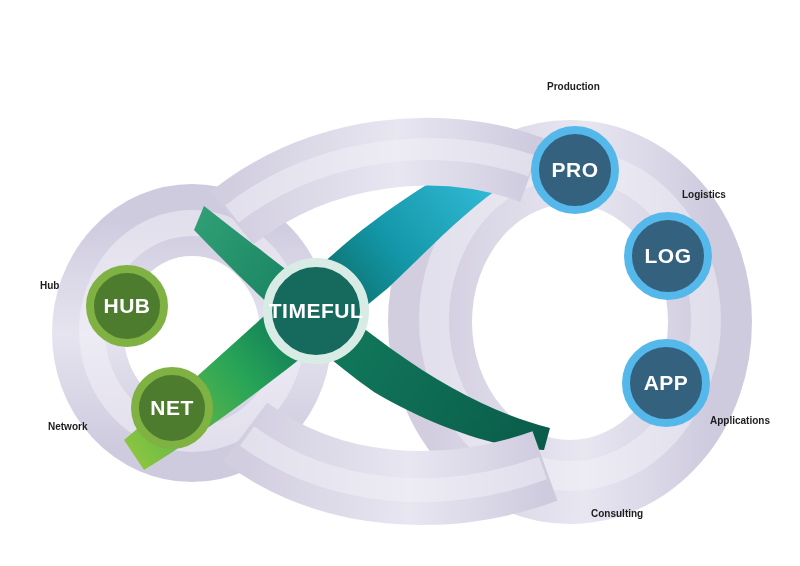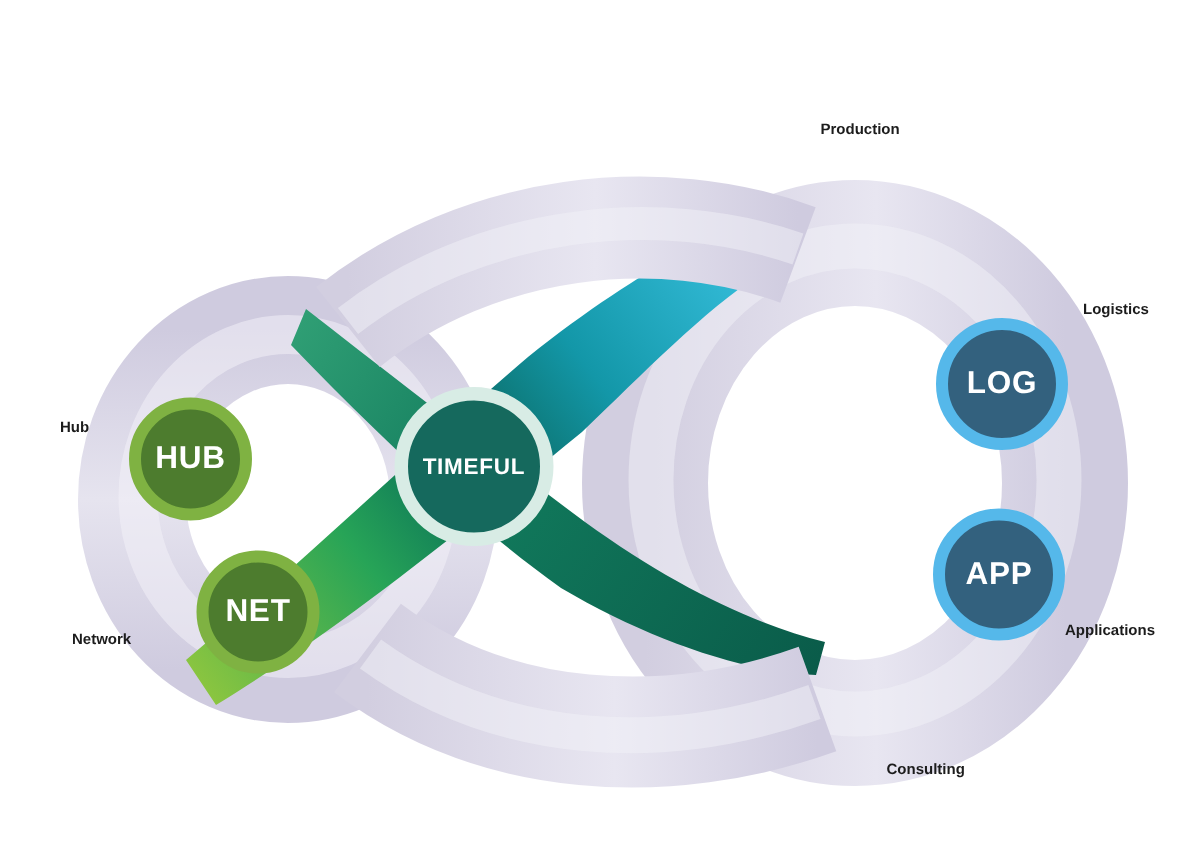--- a/index.html
+++ b/index.html
@@ -8,35 +8,35 @@
     background:#ffffff;font-family:"Liberation Sans",sans-serif;
   }
   .stage svg{position:absolute;left:0;top:0;}
   .node{
     position:absolute;border-radius:50%;display:flex;align-items:center;justify-content:center;
     color:#ffffff;font-weight:bold;box-sizing:border-box;letter-spacing:.5px;
     text-align:center;
   }
   .node-green{width:82px;height:82px;border:8px solid #7fb242;background:#4d7c2e;font-size:21px;}
   .node-blue{width:88px;height:88px;border:8px solid #55b8ea;background:#33617e;font-size:21px;}
-  .node-center{width:106px;height:106px;border:9px solid #d8ece5;background:#15695d;font-size:15px;}
+  .node-center{width:106px;height:106px;border:9px solid #d8ece5;background:#15695d;font-size:21px;}
   #node-hub{left:86px;top:265px;}
   #node-net{left:131px;top:367px;}
   #node-timeful{left:263px;top:258px;}
   #node-pro{left:531px;top:126px;}
   #node-log{left:624px;top:212px;}
   #node-app{left:622px;top:339px;}
   #node-con{left:526px;top:432px;}
   .caption{
     position:absolute;font-size:10px;line-height:13px;font-weight:600;color:#1c1c1c;
   }
   #caption-hub{left:40px;top:279px;width:52px;}
   #caption-net{left:48px;top:420px;width:70px;}
   #caption-pro{left:547px;top:80px;width:104px;}
-  #caption-log{left:722px;top:188px;width:58px;margin-top:12px;}
+  #caption-log{left:682px;top:188px;width:58px;}
   #caption-app{left:670px;top:414px;width:74px;margin-left:40px;}
   #caption-con{left:591px;top:507px;width:70px;}
   .wmark{
     position:absolute;width:11px;height:9px;
     border-top:2px solid #ffffff;border-bottom:2px solid #ffffff;
     background:linear-gradient(#ffffff,#ffffff) center/11px 2px no-repeat;
   }
   #wmark-1{left:183px;top:308px;}
   #wmark-2{left:191px;top:340px;}
 </style>
@@ -102,20 +102,23 @@
 
   <div class="node node-green" id="node-hub">
     <span>HUB</span>
   </div>
   <div class="node node-green" id="node-net">
     <span>NET</span>
   </div>
   <div class="node node-center" id="node-timeful">
     <span>TIMEFUL</span>
   </div>
+  <div class="node node-blue" id="node-pro">
+    <span>PRO</span>
+  </div>
   <div class="node node-blue" id="node-app">
     <span>APP</span>
   </div>
   <div class="node node-blue" id="node-log">
     <span>LOG</span>
   </div>
 
   <div class="caption" id="caption-hub">Hub</div>
   <div class="caption" id="caption-net">Network</div>
   <div class="caption" id="caption-pro">Production</div>

